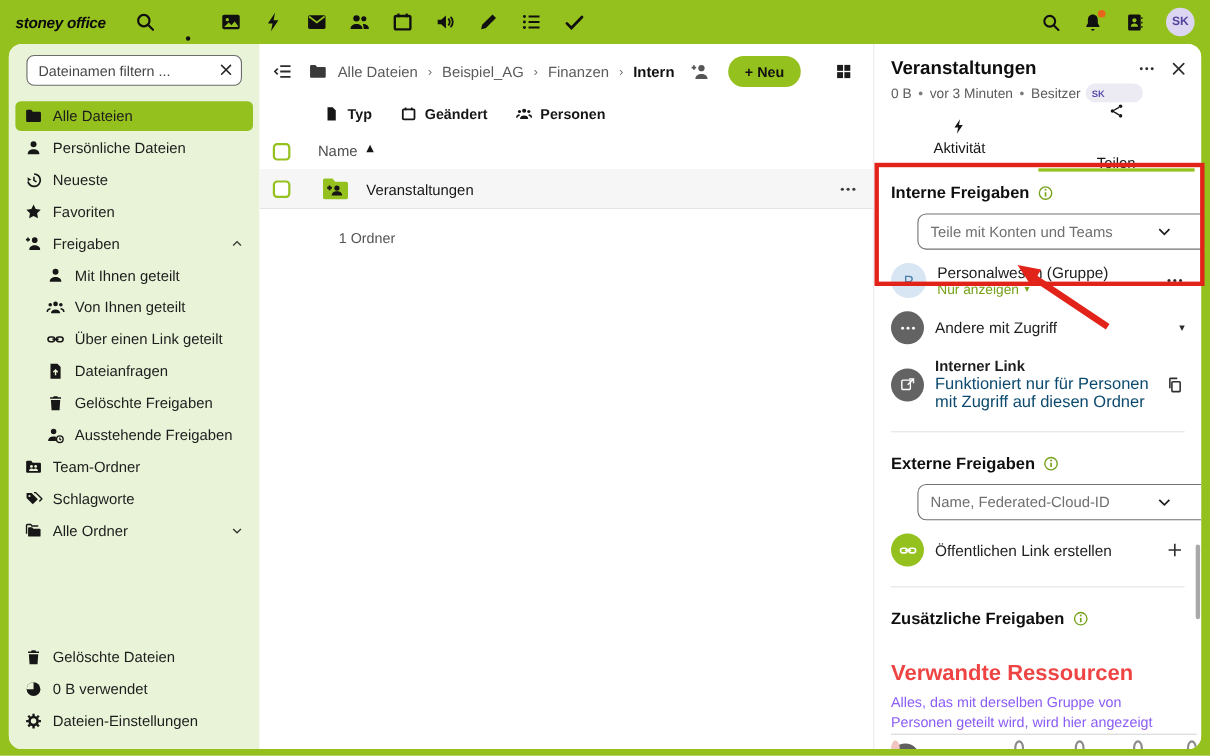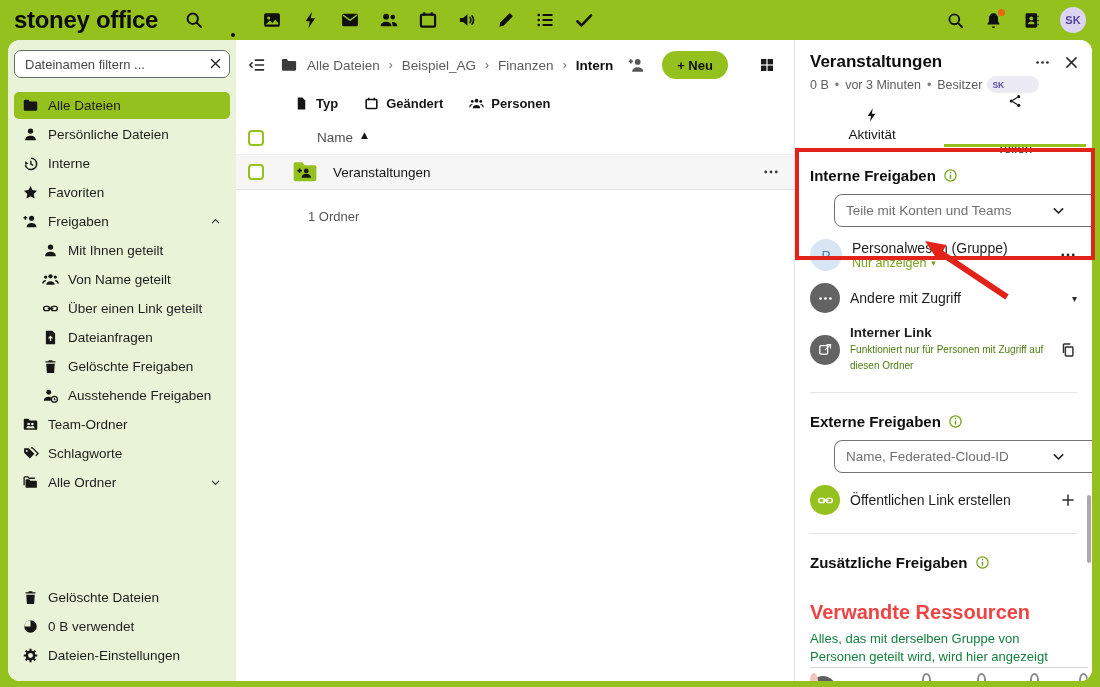--- a/index.html
+++ b/index.html
@@ -15,36 +15,36 @@
     background:var(--accent);
     font-family:"Liberation Sans","DejaVu Sans",sans-serif;
     color:var(--ink);
     position:relative;
   }
   .ic{display:inline-flex;align-items:center;justify-content:center;line-height:0;}
   .ic svg{display:block;}
 
   
   .topbar{height:40px;display:flex;align-items:center;padding:0 14px;}
-  .logo{font-weight:bold;font-size:24px;color:#0c0c0c;letter-spacing:-.3px;margin-right:26px;white-space:nowrap;}
+  .logo{font-weight:bold;font-size:14px;color:#0c0c0c;letter-spacing:-.3px;margin-right:26px;white-space:nowrap;font-style:italic;}
   .app-icons{display:flex;align-items:center;gap:19px;}
   .tb-ic{width:20px;height:20px;color:#101010;position:relative;cursor:pointer;}
   .tb-ic.active::after{content:"";position:absolute;left:50%;bottom:-7px;width:4px;height:4px;margin-left:-2px;border-radius:50%;background:#101010;}
   .topbar-right{margin-left:auto;display:flex;align-items:center;gap:19px;}
   .tb-badge{position:absolute;top:-2px;right:-2px;width:7px;height:7px;border-radius:50%;background:#e8641a;}
   .avatar{width:26px;height:26px;border-radius:50%;background:#dcd6f3;color:#55449c;
     font-size:11px;font-weight:bold;display:flex;align-items:center;justify-content:center;cursor:pointer;}
 
   
   .surface{position:absolute;left:8px;top:40px;width:1084px;height:641px;background:#fff;
     border-radius:12px;overflow:hidden;display:flex;}
 
   
   .sidebar{width:228px;flex:0 0 228px;background:var(--side-bg);padding:8px 6px;position:relative;}
-  .filter-box{position:relative;margin:2px 0 14px;}
+  .filter-box{position:relative;margin:2px 10px 14px;}
   .filter-box input{width:100%;height:28px;border:1.5px solid #6b6b6b;border-radius:7px;background:#fff;
     padding:0 26px 0 10px;font-size:13px;font-family:inherit;color:#333;outline:none;}
   .filter-box input::placeholder{color:#474747;}
   .filter-clear{position:absolute;right:7px;top:6px;width:15px;height:15px;color:#222;cursor:pointer;}
   .side-item{display:flex;align-items:center;gap:9px;height:27px;margin-bottom:2px;padding:0 8px;
     border-radius:5px;font-size:13.5px;color:#1d1d1d;cursor:pointer;position:relative;}
   .side-item .s-ic{width:17px;height:17px;color:#161616;flex:0 0 17px;}
   .side-item.selected{background:var(--accent);}
   .side-item.indent{margin-left:20px;text-align:right;}
   .side-item .chev{margin-left:auto;width:13px;height:13px;color:#333;}
@@ -61,40 +61,40 @@
   .c-sep{color:#6e6e6e;font-size:12px;}
   .share-ind{width:19px;height:19px;color:#565656;margin-left:6px;cursor:pointer;}
   .btn-new{margin-left:8px;height:28px;padding:0 15px;border:none;border-radius:15px;background:var(--accent);
     color:#101010;font-weight:bold;font-size:13px;font-family:inherit;cursor:pointer;white-space:nowrap;}
   .grid-ic{margin-left:auto;width:18px;height:18px;color:#1c1c1c;cursor:pointer;margin-right:6px;}
   .m-filters{display:flex;align-items:center;gap:26px;margin:8px 0 0 58px;height:24px;}
   .m-filter{display:flex;align-items:flex-start;gap:7px;font-size:13px;font-weight:bold;color:#161616;cursor:pointer;}
   .m-filter .f-ic{width:15px;height:15px;color:#161616;}
   .t-head{display:flex;align-items:center;height:34px;margin-top:6px;border-bottom:1px solid #efefef;padding-left:12px;}
   .cb{width:16px;height:16px;border:2px solid var(--accent);border-radius:4px;background:#fff;cursor:pointer;flex:0 0 16px;}
-  .t-name{display:flex;align-items:flex-start;gap:8px;margin-left:53px;font-size:13.5px;color:#4f4f4f;cursor:pointer;}
+  .t-name{display:flex;align-items:flex-start;gap:8px;margin-left:25px;font-size:13.5px;color:#4f4f4f;cursor:pointer;}
   .t-name .sort{font-family:"DejaVu Sans",sans-serif;font-size:9px;color:#161616;}
   .file-row{display:flex;align-items:center;height:35px;background:#f6f6f6;border-bottom:1px solid #e4e4e4;
     padding:0 14px 0 12px;cursor:pointer;}
   .file-row .f-icon{width:34px;height:26px;margin-left:24px;flex:0 0 34px;}
   .file-row .f-name{margin-left:11px;font-size:13.5px;color:#161616;}
   .file-row .dots{margin-left:auto;width:18px;height:18px;color:#3c3c3c;}
   .m-summary{margin:19px 0 0 72px;font-size:13px;color:#555;}
 
   
   .rightpanel{width:297px;flex:0 0 297px;background:#fff;position:relative;overflow:hidden;}
   .rp-head{display:flex;align-items:flex-start;padding:12px 12px 0 15px;}
   .rp-head h2{font-size:17px;font-weight:bold;color:#0e0e0e;}
   .rp-actions{margin-left:auto;display:flex;align-items:center;gap:12px;margin-top:2px;}
   .rp-actions .ic{width:17px;height:17px;color:#2e2e2e;cursor:pointer;}
   .rp-meta{display:flex;align-items:center;gap:5px;margin:4px 15px 0;font-size:12.5px;color:#5c5c5c;white-space:nowrap;}
   .dot-sep::before{content:"•";color:#7a7a7a;margin:0 1px;}
   .owner-pill{display:inline-flex;align-items:center;height:17px;min-width:52px;border-radius:9px;background:#ecebf4;padding:0 5px;}
   .owner-ini{font-size:8.5px;font-weight:bold;color:#5b4fae;}
-  .rp-tabs{display:flex;margin:8px 6px 0;height:46px;}
+  .rp-tabs{display:flex;margin:8px 6px 0;height:46px;align-items:center;}
   .rp-tab{flex:1;display:flex;flex-direction:column;align-items:center;justify-content:center;gap:4px;
     font-size:13.5px;color:#161616;cursor:pointer;position:relative;}
   .rp-tab .t-ic{width:16px;height:16px;color:#161616;}
   .rp-tab.active{font-weight:normal;gap:32px;}
   .rp-tab.active::after{content:"";position:absolute;left:0;right:0;bottom:0;height:3px;background:var(--accent);}
   .rp-body{padding:0 15px;position:relative;}
   .sec-h{display:flex;align-items:center;gap:7px;font-size:15px;font-weight:bold;color:#0f0f0f;margin:20px 0 10px;text-align:right;}
   .info-ic{width:15px;height:15px;color:var(--accent-dark);cursor:pointer;}
   .select{position:relative;margin-bottom:6px;}
   .select input{width:100%;height:33px;border:1.5px solid #727272;border-radius:8px;padding:0 32px 0 11px;
@@ -106,25 +106,25 @@
   .av.blue{background:#d8e6f4;color:#4a7fa8;font-size:13.5px;}
   .av.gray{background:#636363;color:#fff;width:30px;height:30px;}
   .av.green{background:var(--accent);color:#fff;width:30px;height:30px;}
   .av .a-ic{width:17px;height:17px;}
   .grow{flex:1 1 auto;min-width:0;}
   .r-title{font-size:14px;color:#1d1d1d;}
   .r-title.semi{font-weight:bold;font-size:13.5px;}
   .r-perm{font-size:12.5px;color:var(--accent-dark);display:flex;align-items:center;gap:5px;}
   .tri{font-family:"DejaVu Sans",sans-serif;font-size:9px;}
   .tri.dark{color:#2e2e2e;font-size:10px;}
-  .r-desc{font-size:10px;color:#4d7c0f;line-height:16px;margin-top:2px;}
+  .r-desc{font-size:15px;color:#0c4a6e;line-height:16px;margin-top:2px;}
   .row .end-ic{margin-left:auto;width:18px;height:18px;color:#2e2e2e;cursor:pointer;flex:0 0 18px;}
   .rp-body hr{border:none;border-top:1px solid #e4e4e4;margin:12px 0;}
   .rel-h{font-size:20px;font-weight:bold;color:#ef4444;margin:30px 0 6px;}
-  .rel-desc{font-size:13px;color:#15803d;line-height:18px;margin-bottom:8px;}
+  .rel-desc{font-size:13px;color:#8b5cf6;line-height:18px;margin-bottom:8px;}
   .row.tight{padding:2px 0;gap:8px;}
   .av.sm26{width:26px;height:26px;background:#5f5f5f;color:#fff;}
   .av.sm26 .a-ic{width:14px;height:14px;}
   .r-title.s{font-size:13.5px;}
   .cut-row{position:absolute;left:15px;right:4px;top:100%;margin-top:-14px;border-top:1px solid #d6d6d6;
     height:22px;display:flex;align-items:flex-start;gap:32px;padding-top:5px;}
   .cut-row .pinkc{width:16px;height:16px;border-radius:50%;background:#f0c5c0;margin-left:0;}
   .cut-row .ring{width:14px;height:14px;border-radius:50%;border:2px solid #8b8b8b;}
   .scroll-thumb{position:absolute;right:1px;top:455px;width:4px;height:68px;border-radius:2px;background:#a9a9a9;}
 
@@ -258,21 +258,21 @@
           <span>Persönliche Dateien</span>
         </div>
         <div class="side-item">
           <span class="ic s-ic">
             <svg viewBox="0 0 24 24" width="100%" height="100%">
               <path d="M12.7 4.5a8 8 0 11-7.9 9.6" fill="none" stroke="currentColor" stroke-width="2.2"></path>
               <path d="M4.2 8.8l.5 4.8 4.5-1.6z" fill="currentColor"></path>
               <path d="M12.5 8v4.7l3.3 2" stroke="currentColor" stroke-width="2" fill="none"></path>
             </svg>
           </span>
-          <span>Interne</span>
+          <span>Neueste</span>
         </div>
         <div class="side-item">
           <span class="ic s-ic">
             <svg viewBox="0 0 24 24" width="100%" height="100%">
               <path fill="currentColor" d="M12 2.8l2.8 5.8 6.4.9-4.6 4.5 1.1 6.3-5.7-3-5.7 3 1.1-6.3L2.8 9.5l6.4-.9z"></path>
             </svg>
           </span>
           <span>Favoriten</span>
         </div>
         <div class="side-item">
@@ -302,21 +302,21 @@
         <div class="side-item indent">
           <span class="ic s-ic">
             <svg viewBox="0 0 24 24" width="100%" height="100%">
               <circle cx="12" cy="7.5" r="3" fill="currentColor"></circle>
               <circle cx="5.2" cy="8.6" r="2.3" fill="currentColor"></circle>
               <circle cx="18.8" cy="8.6" r="2.3" fill="currentColor"></circle>
               <path d="M6 19.5c0-3.3 2.6-5 6-5s6 1.7 6 5z" fill="currentColor"></path>
               <path d="M1.3 17.8c0-2.5 1.8-4 4.2-4.2M22.7 17.8c0-2.5-1.8-4-4.2-4.2" stroke="currentColor" stroke-width="2" fill="none"></path>
             </svg>
           </span>
-          <span>Von Name geteilt</span>
+          <span>Von Ihnen geteilt</span>
         </div>
         <div class="side-item indent">
           <span class="ic s-ic">
             <svg viewBox="0 0 24 24" width="100%" height="100%">
               <rect x="2.3" y="9" width="8.7" height="6" rx="3" fill="none" stroke="currentColor" stroke-width="2"></rect>
               <rect x="13" y="9" width="8.7" height="6" rx="3" fill="none" stroke="currentColor" stroke-width="2"></rect>
               <path d="M8 12h8" stroke="currentColor" stroke-width="2"></path>
             </svg>
           </span>
           <span>Über einen Link geteilt</span>

